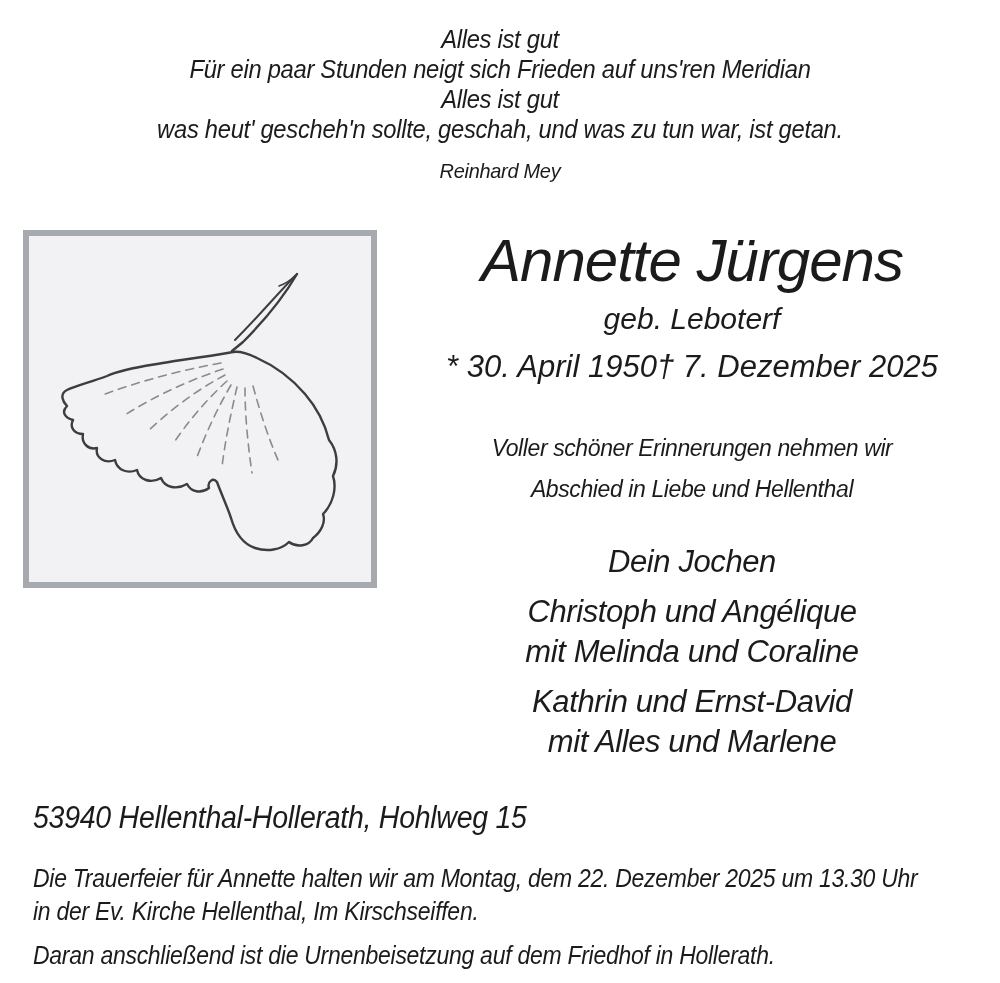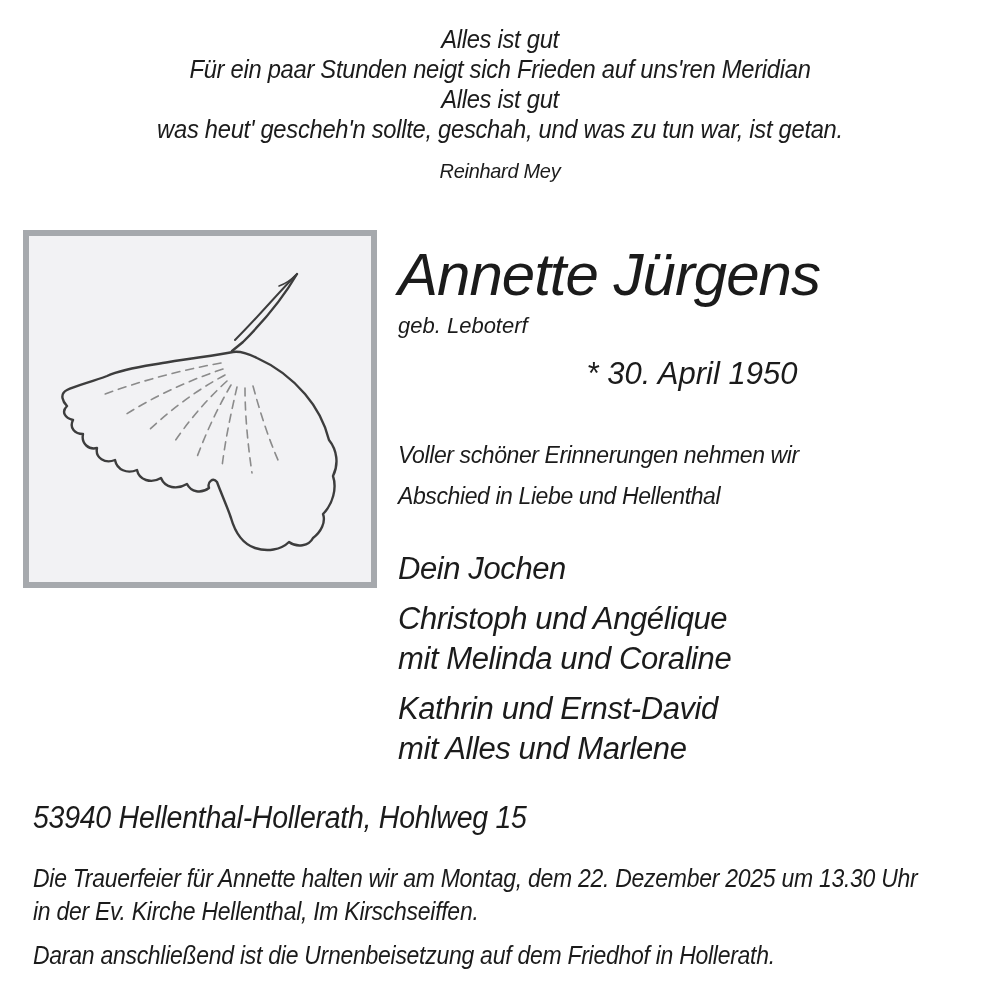--- a/index.html
+++ b/index.html
@@ -44,33 +44,34 @@
     box-sizing: border-box;
     border: 6px solid #a6a9ad;
     background: #f2f2f4;
   }
   .photo-frame svg { display: block; width: 100%; height: 100%; }
 
   
   .right-col {
     position: absolute;
     left: 398px;
-    top: 242px;
+    top: 228px;
     width: 588px;
+    text-align: center;
   }
   .name {
     font-size: 60px;
     line-height: 66px;
     letter-spacing: -1px;
     white-space: nowrap;
   }
   .maiden {
-    font-size: 22px;
+    font-size: 30px;
     line-height: 34px;
-    margin-top: 1px;
+    margin-top: 8px;
   }
   .dates {
     margin-top: 12px;
     font-size: 31px;
     line-height: 38px;
     display: flex;
     justify-content: center;
     white-space: nowrap;
   }
   .farewell {
@@ -162,20 +163,21 @@
         <path d="M224,150 C231,176 239,201 249,224"></path>
       </g>
     </svg>
   </div>
 
   <div class="right-col">
     <div class="name">Annette Jürgens</div>
     <div class="maiden">geb. Leboterf</div>
     <div class="dates">
       <span><span>*</span>&nbsp;<span>30. April 1950</span></span>
+      <span><span>†</span>&nbsp;<span>7. Dezember 2025</span></span>
     </div>
 
     <div class="farewell">
       <div>Voller schöner Erinnerungen nehmen wir</div>
       <div>Abschied in Liebe und Hellenthal</div>
     </div>
 
     <div class="mourners">
       <div class="mourner-group">
         <div>Dein Jochen</div>

